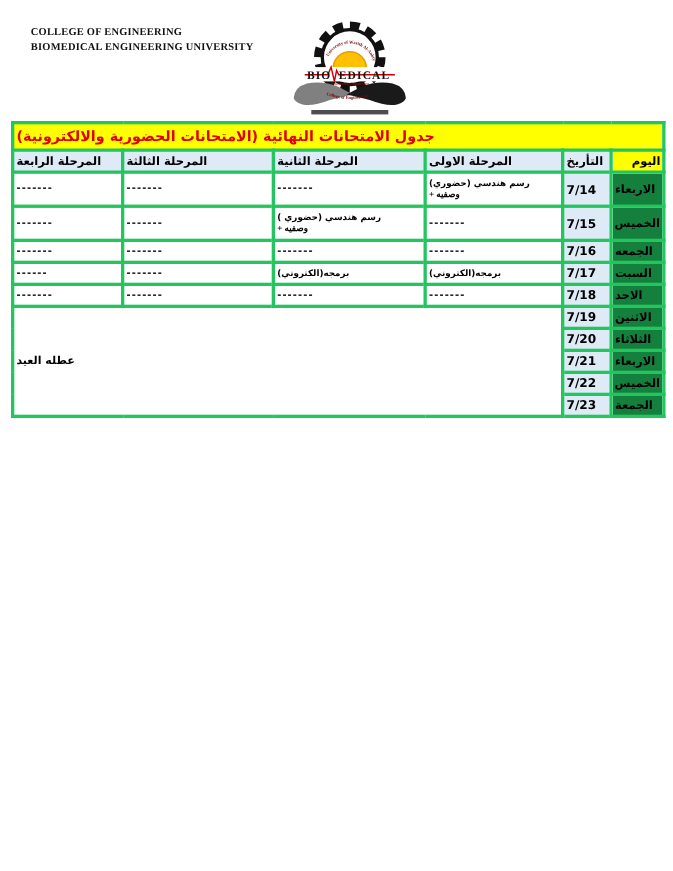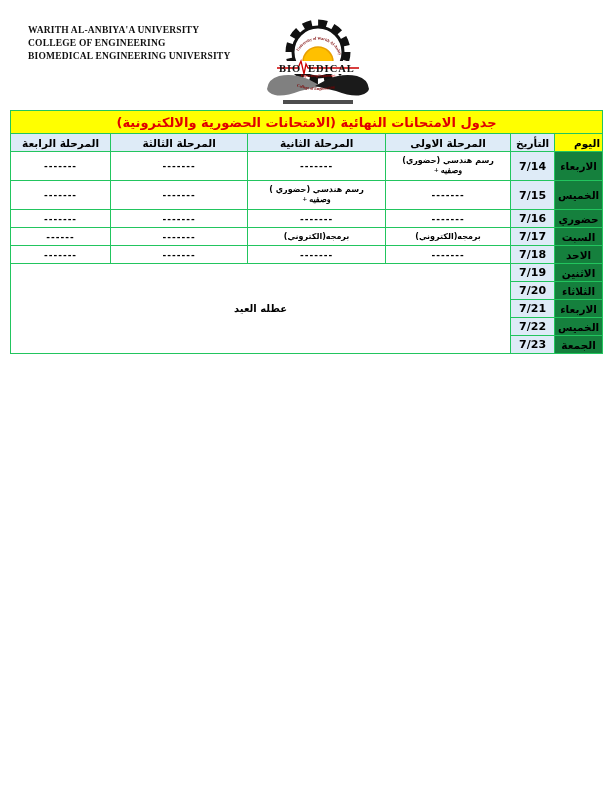--- a/index.html
+++ b/index.html
@@ -19,23 +19,23 @@
   .logo-wrap{
     position:absolute;left:263px;top:10px;width:110px;height:96px;
   }
   
   table.exam{
     position:absolute;left:10px;top:110px;
     width:592px;border-collapse:collapse;table-layout:fixed;
     font-family:"DejaVu Sans", sans-serif;
   }
   table.exam td, table.exam th{
-    border:1px solid #22c55e;
+    border:3px solid #22c55e;
     padding:0 2px;
-    text-align:center;vertical-align:middle;
+    text-align:left;vertical-align:middle;
     overflow:hidden;
     color:#000;
   }
   tr.title-row td{
     background:#FFFF00;
     color:#E00000;
     font-weight:bold;font-size:13px;
     height:22px;
   }
   tr.head-row th{
@@ -54,21 +54,20 @@
   td.holiday{
     background:#ffffff;font-weight:bold;font-size:10px;
   }
 </style>
 </head>
 <body>
 
 <div class="page">
 
   <div class="eng-header">
-    <div>WARITH AL-ANBIYA'A UNIVERSITY</div>
     <div>COLLEGE OF ENGINEERING</div>
     <div>BIOMEDICAL ENGINEERING UNIVERSITY</div>
   </div>
 
   <div class="logo-wrap">
     <svg width="110" height="96" viewBox="0 0 110 96">
 
       <g>
         <circle cx="55" cy="42" r="28" fill="none" stroke="#111111" stroke-width="9" stroke-dasharray="8.5 6.15"></circle>
         <circle cx="55" cy="42" r="25" fill="#ffffff" stroke="#111111" stroke-width="3"></circle>
@@ -141,21 +140,21 @@
       <td class="dash">-------</td>
       <td class="subject">
         <span>رسم هندسي (حضوري )</span>
         <span class="ltr">+ وصفيه</span>
       </td>
       <td class="dash">-------</td>
       <td class="dash">-------</td>
     </tr>
 
     <tr class="r-short">
-      <td class="day">حضوري</td>
+      <td class="day">الجمعه</td>
       <td class="date"><span>7/16</span></td>
       <td class="dash">-------</td>
       <td class="dash">-------</td>
       <td class="dash">-------</td>
       <td class="dash">-------</td>
     </tr>
 
     <tr class="r-short">
       <td class="day">السبت</td>
       <td class="date"><span>7/17</span></td>

